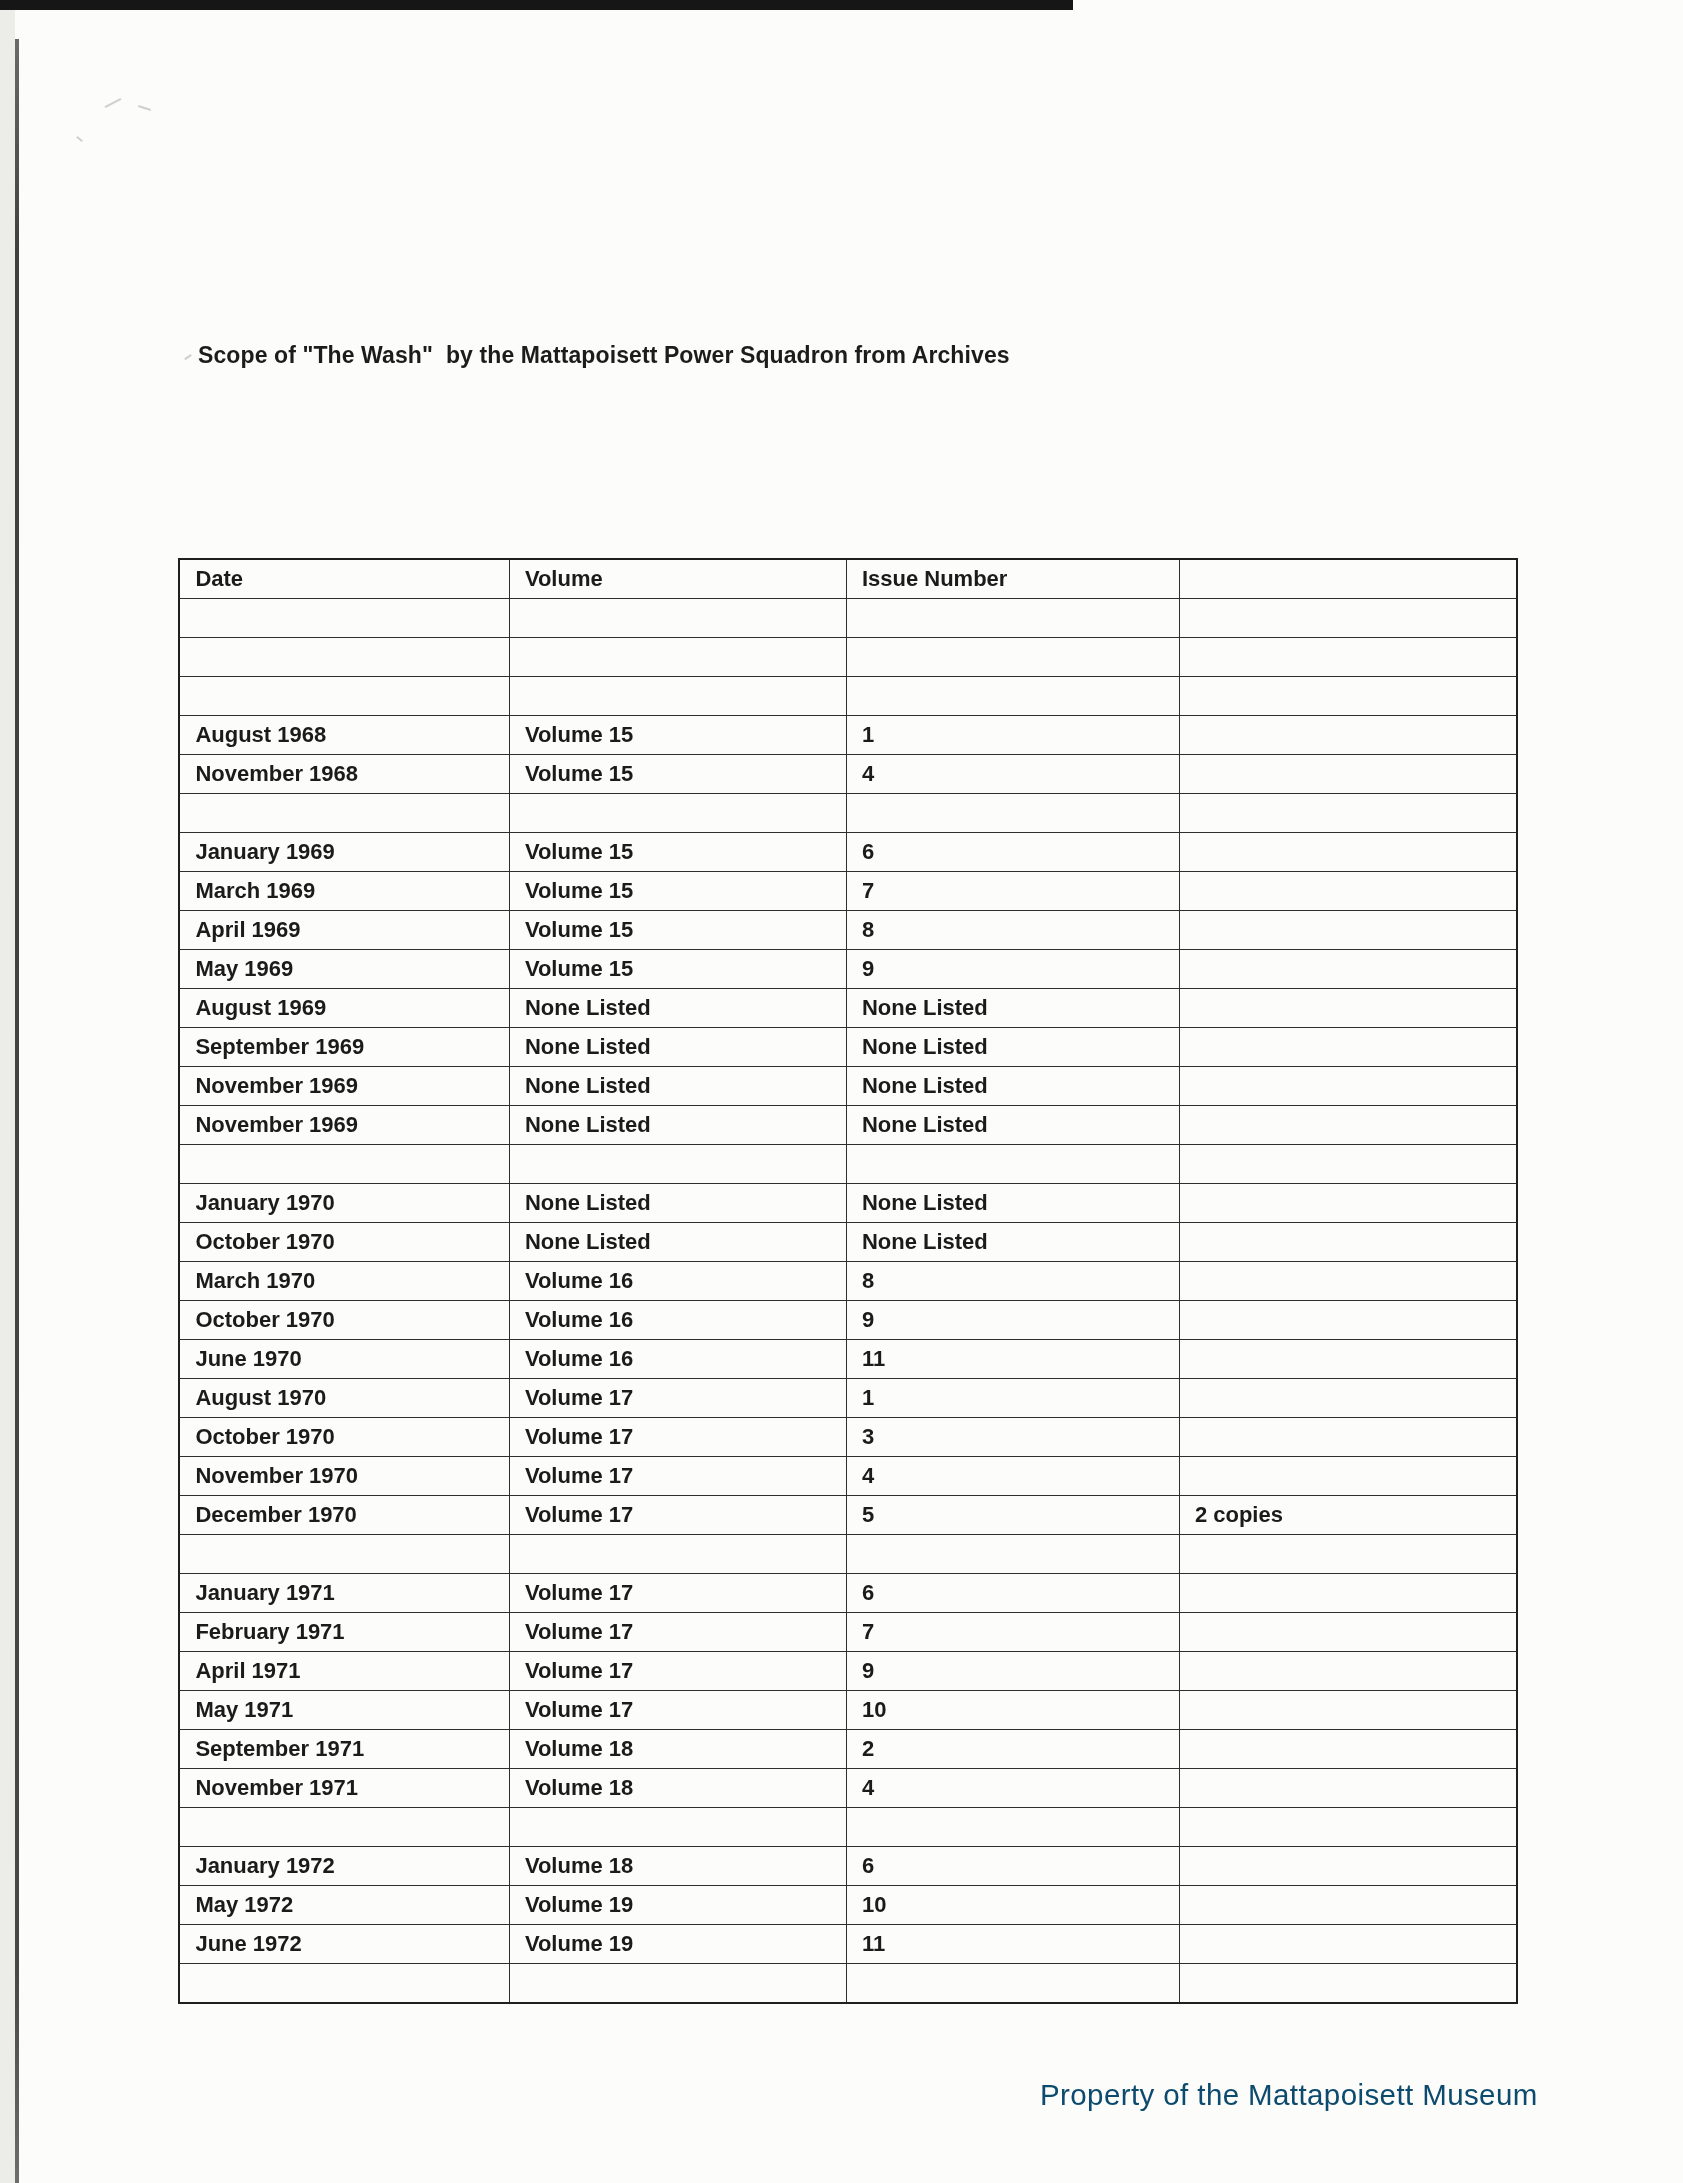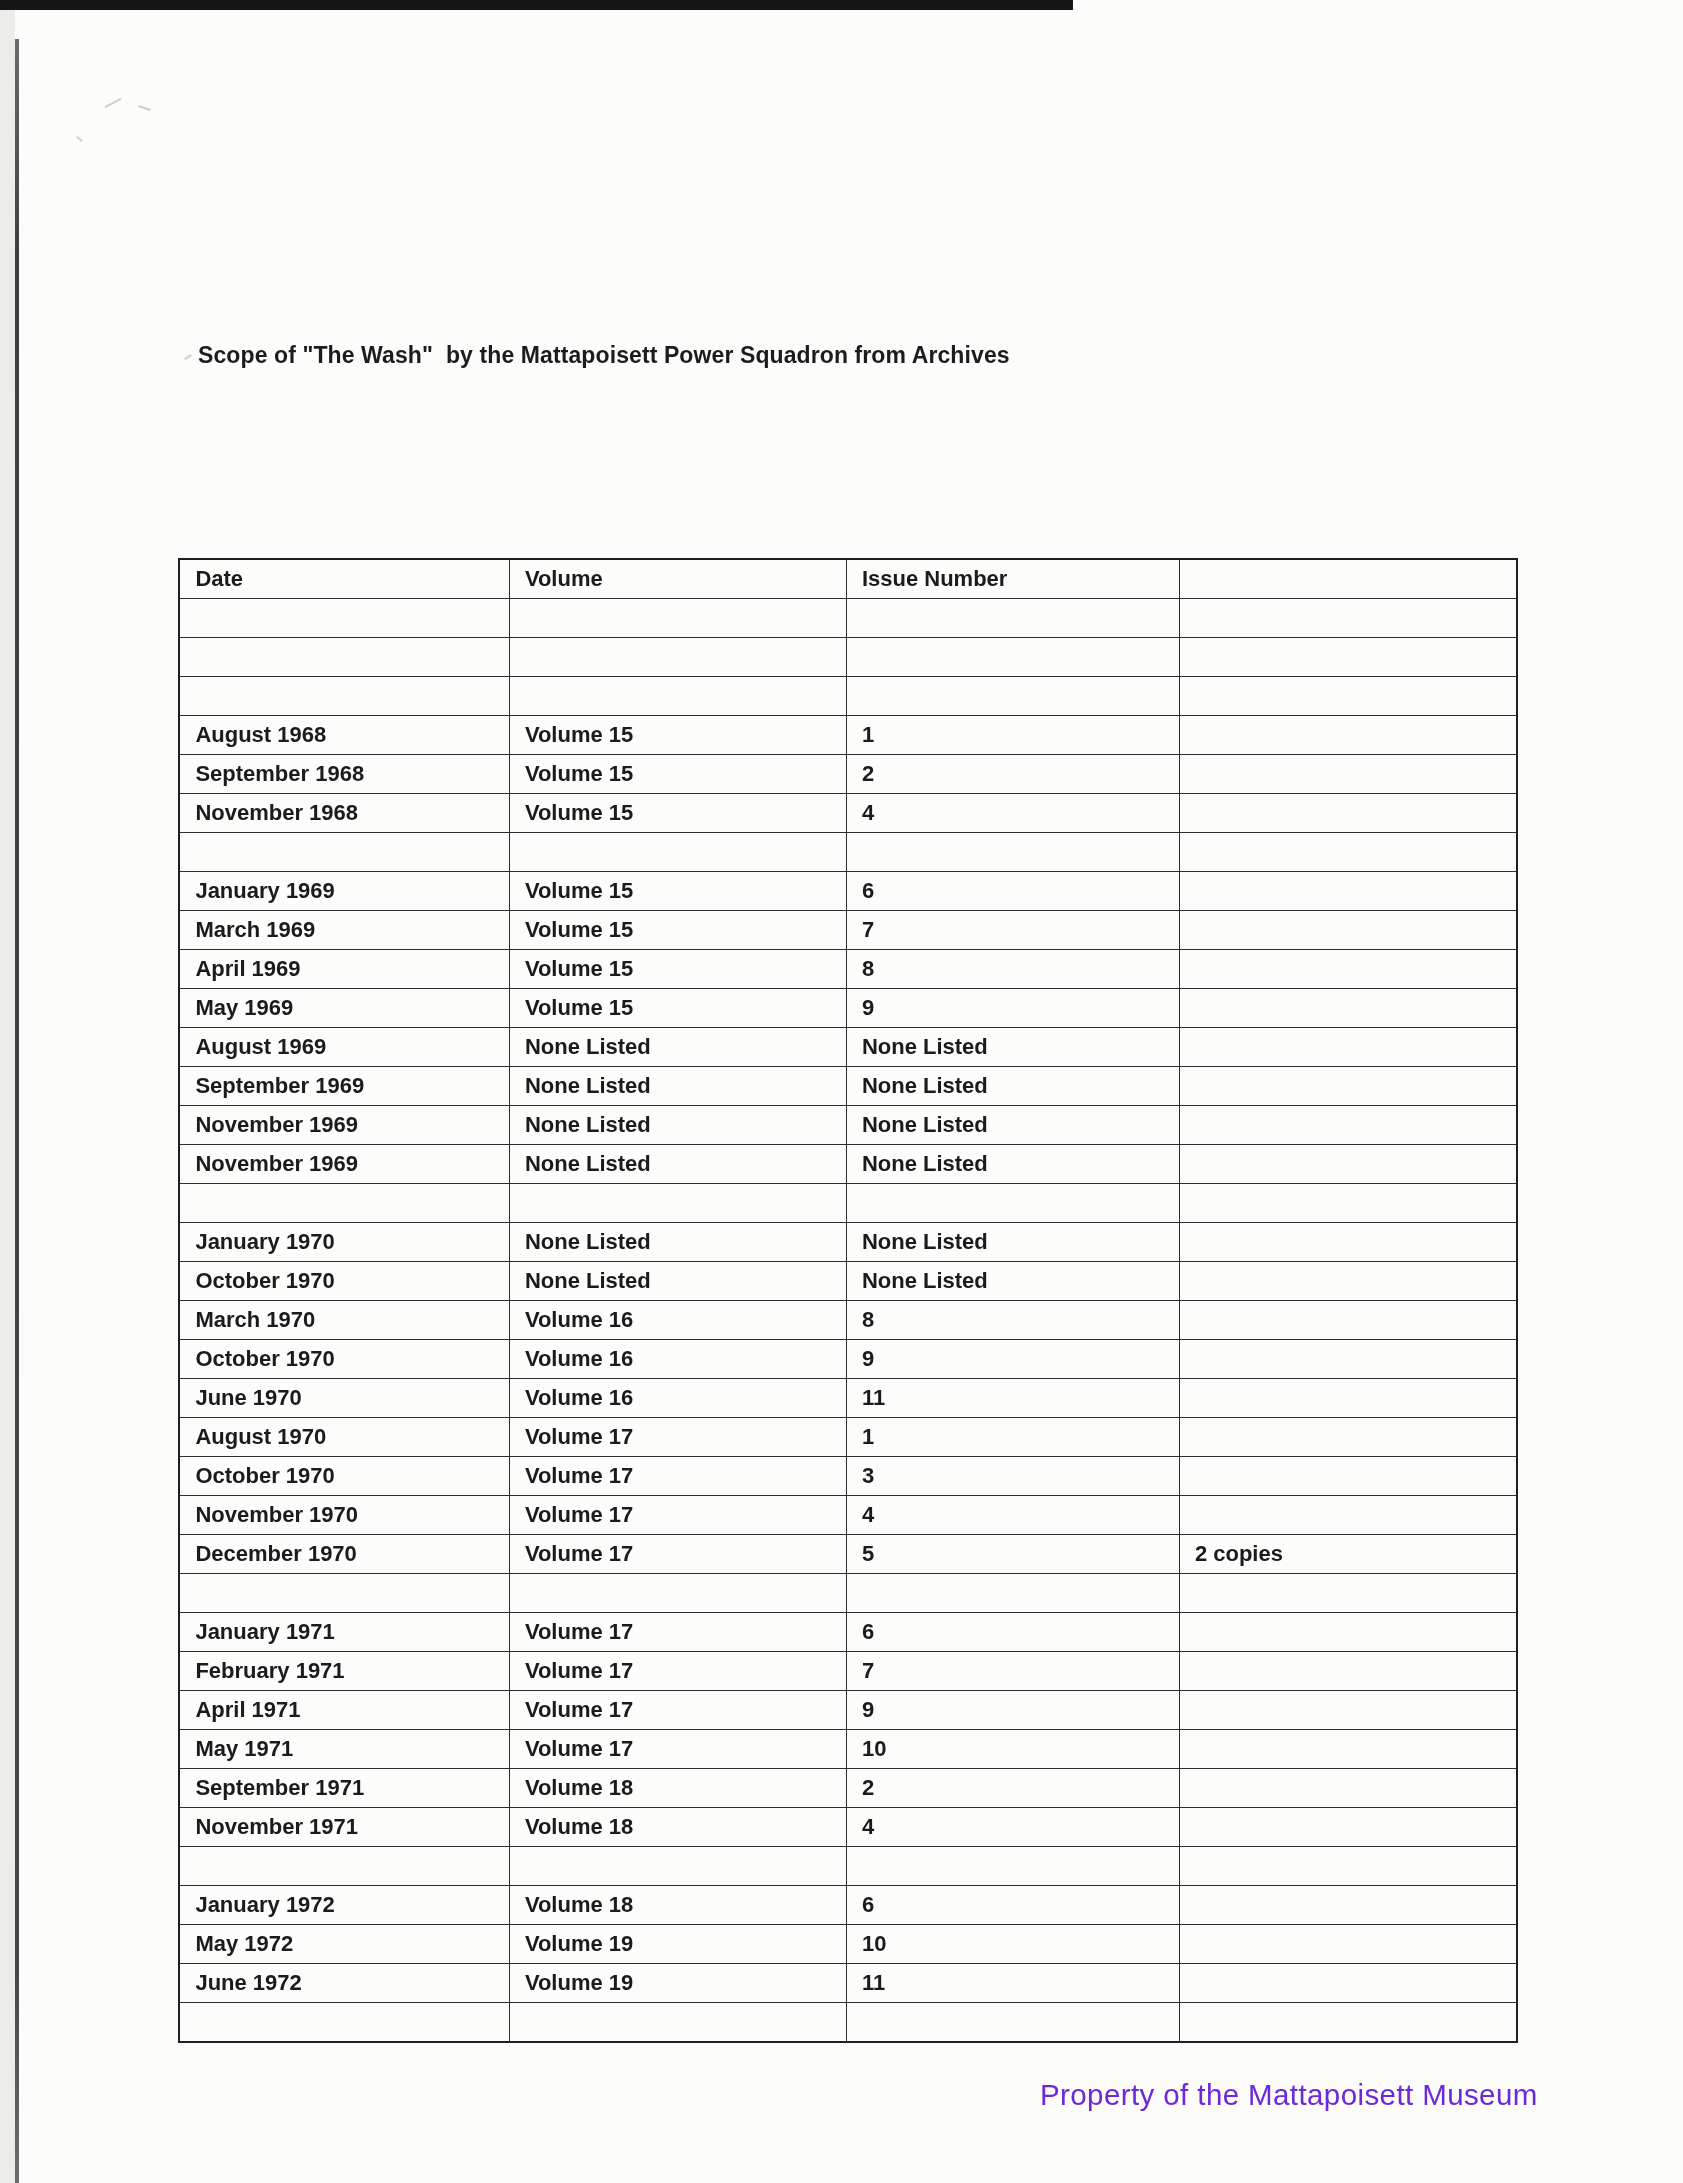--- a/index.html
+++ b/index.html
@@ -84,21 +84,21 @@
     overflow: hidden;
     white-space: nowrap;
   }
 
   .watermark {
     position: absolute;
     left: 1040px;
     top: 2078px;
     font-size: 29.5px;
     font-weight: 400;
-    color: #6d28d9;
+    color: #0c4a6e;
     letter-spacing: 0.4px;
     white-space: nowrap;
   }
 </style>
 </head>
 <body>
 
 <div class="page">
 
   <div class="scan-left-strip"></div>
@@ -145,26 +145,20 @@
           <td></td>
           <td></td>
         </tr>
         <tr>
           <td>August 1968</td>
           <td>Volume 15</td>
           <td>1</td>
           <td></td>
         </tr>
         <tr>
-          <td>September 1968</td>
-          <td>Volume 15</td>
-          <td>2</td>
-          <td></td>
-        </tr>
-        <tr>
           <td>November 1968</td>
           <td>Volume 15</td>
           <td>4</td>
           <td></td>
         </tr>
         <tr>
           <td></td>
           <td></td>
           <td></td>
           <td></td>

